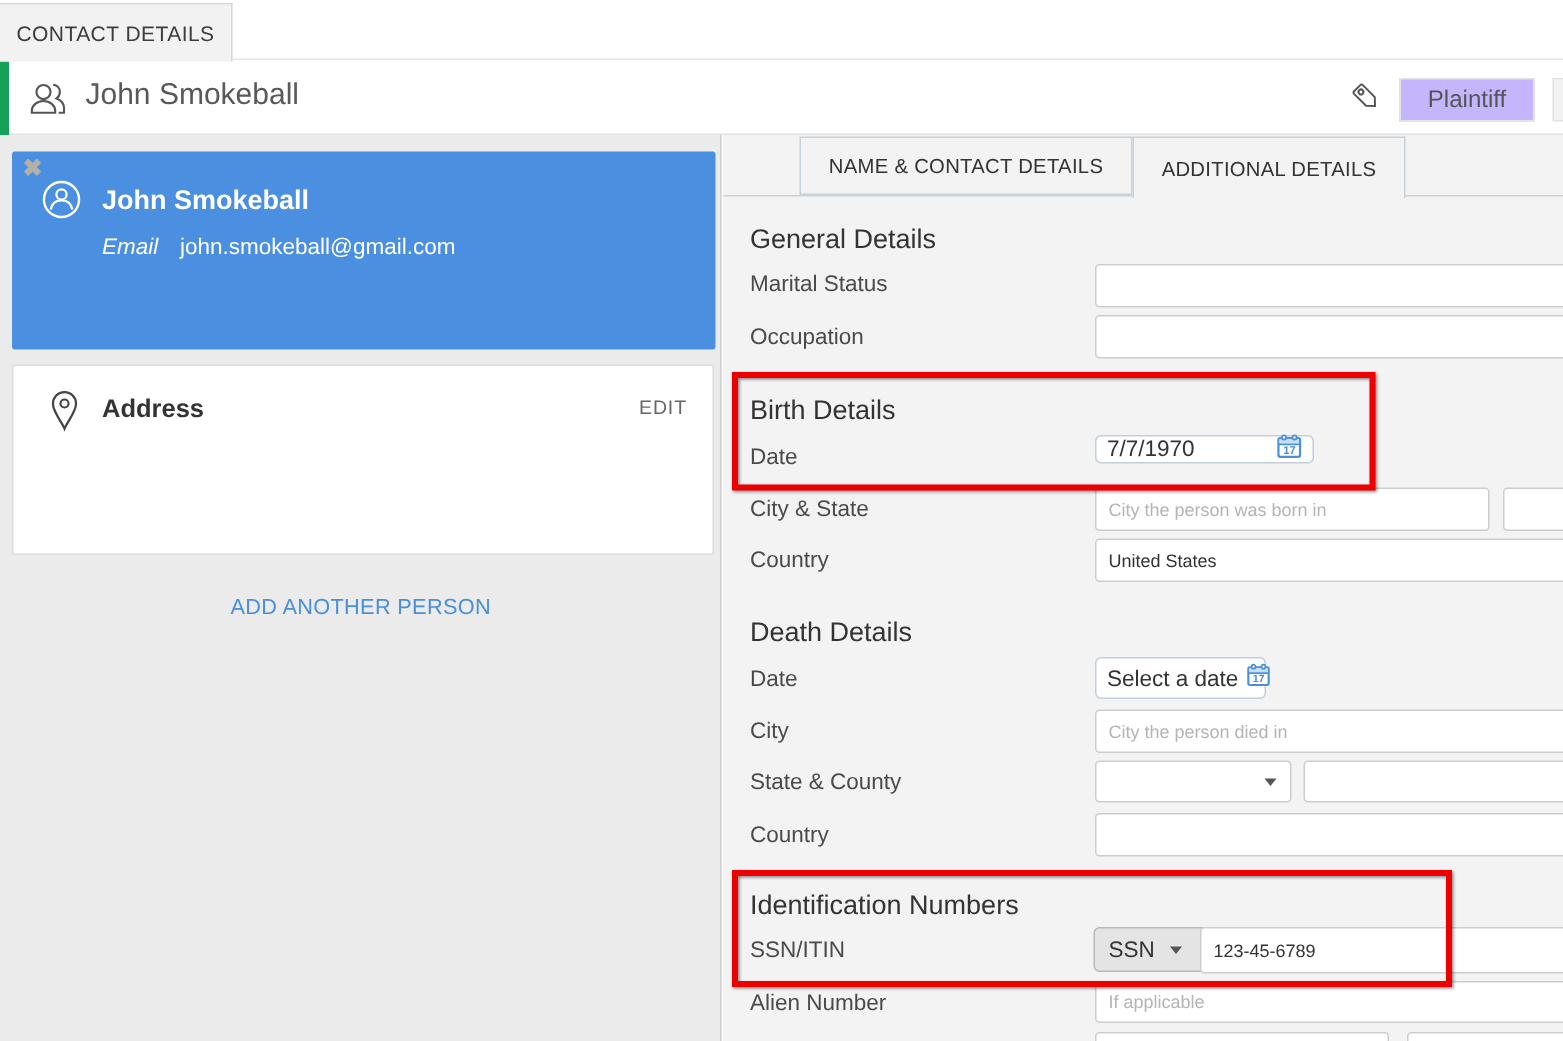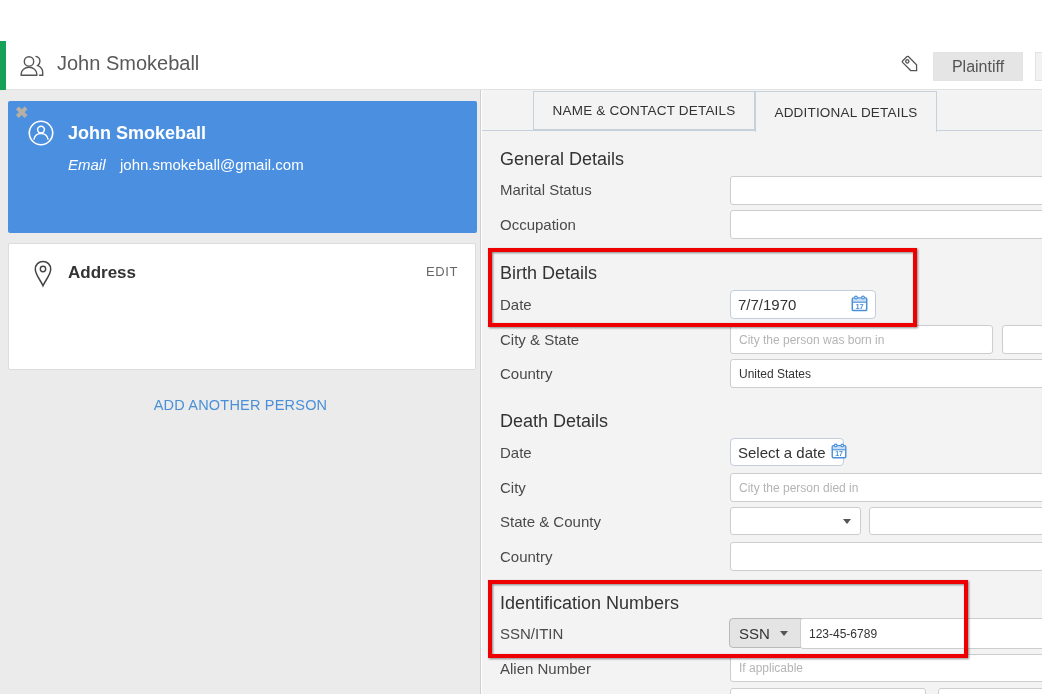--- a/index.html
+++ b/index.html
@@ -13,21 +13,21 @@
     border-top:1px solid #d9d9d9; border-right:1px solid #d9d9d9; z-index:2;
     display:flex; align-items:center; justify-content:center;
     font-size:14px; color:#3c3c3c; letter-spacing:0.3px; }
 
   
   .header { position:absolute; left:0; top:41px; width:1042px; height:49px; background:#fff; border-bottom:1px solid #e2e2e2; }
   .accent-bar { position:absolute; left:0; top:0; width:6px; height:49px; background:#17a058; }
   .people-icon { position:absolute; left:18px; top:12px; width:28px; height:26px; }
   .header-name { position:absolute; left:57px; top:11px; font-size:20px; color:#595959; }
   .tag-icon { position:absolute; left:898px; top:11px; width:26px; height:26px; }
-  .role-btn { position:absolute; left:933px; top:11px; width:90px; height:29px; background:#e5e5e5;
+  .role-btn { position:absolute; left:933px; top:11px; width:90px; height:29px; background:#c4b5fd;
     border:1px solid #e3e3e3; font-family:inherit; font-size:16px; color:#555; }
   .partial-btn { position:absolute; left:1035px; top:11px; width:40px; height:29px; background:#f2f2f2;
     border:1px solid #e3e3e3; }
 
   
   .body-area { position:absolute; left:0; top:90px; width:1042px; height:604px; }
   .left-panel { position:absolute; left:0; top:0; width:481px; height:604px; background:#ebebeb; border-right:1px solid #cfcfcf; }
 
   .person-card { position:absolute; left:8px; top:11px; width:469px; height:132px; background:#4a8fe0; border-radius:2px; }
   .card-close { position:absolute; left:7px; top:4px; font-size:16px; font-weight:bold; color:#b6afa5; line-height:1; cursor:default; }
@@ -76,20 +76,25 @@
   .hl-box { position:absolute; border:4px solid #ee0000; pointer-events:none; z-index:50;
     filter:drop-shadow(1px 1.5px 1px rgba(0,0,0,0.45)); }
   .hl-birth { left:488px; top:248px; width:429px; height:79px; }
   .hl-id { left:488px; top:580px; width:480px; height:78px; }
 </style>
 </head>
 <body>
 
 <div class="screen">
 
+  <div class="titlebar-strip">
+    <div class="window-tab">
+      <span>CONTACT DETAILS</span>
+    </div>
+  </div>
 
   <div class="header">
     <div class="accent-bar"></div>
     <span class="people-icon">
       <svg width="28" height="26" viewBox="0 0 28 26">
         <g fill="none" stroke="#555" stroke-width="1.4">
           <path d="M17.5 3.4 c2.6 0.3 4.4 2.4 4.4 4.9 c0 1.8 -0.9 3.4 -2.2 4.3 c3.1 1.2 5 3.7 5 6.7 v2.9 h-3.6"></path>
           <circle cx="11" cy="8.4" r="4.7" fill="#fff"></circle>
           <path d="M3.2 22.2 v-1.2 c0 -3.7 3.5 -6.7 7.8 -6.7 s7.8 3 7.8 6.7 v1.2 z" fill="#fff"></path>
         </g>
@@ -155,21 +160,21 @@
 
       <div class="flabel" style="top:91px">Marital Status</div>
       <input class="finput wide" style="top: 86px;" value="">
 
       <div class="flabel" style="top:126px">Occupation</div>
       <input class="finput wide" style="top: 120px;" value="">
 
       <div class="section-title" style="top:173px">Birth Details</div>
 
       <div class="flabel" style="top:206px">Date</div>
-      <div class="datebox" style="left:248px; top:200px; width:146px; height:29px;">
+      <div class="datebox" style="left:248px; top:200px; width:146px; height:19px;">
         <span>7/7/1970</span>
         <span class="cal">
           <svg width="17" height="17" viewBox="0 0 17 17">
             <rect x="1.3" y="3" width="14.4" height="12.6" rx="1.2" fill="#fff" stroke="#4a90d9" stroke-width="1.5"></rect>
             <rect x="2" y="3.6" width="13" height="3" fill="#c9ddf4"></rect>
             <line x1="1.3" y1="7.2" x2="15.7" y2="7.2" stroke="#4a90d9" stroke-width="1.2"></line>
             <circle cx="5" cy="2.6" r="1.4" fill="#fff" stroke="#4a90d9" stroke-width="1.2"></circle>
             <circle cx="12" cy="2.6" r="1.4" fill="#fff" stroke="#4a90d9" stroke-width="1.2"></circle>
             <text x="8.6" y="13.6" font-size="7.5" font-weight="bold" fill="#4a90d9" text-anchor="middle" font-family="Liberation Sans, sans-serif">17</text>
           </svg>

